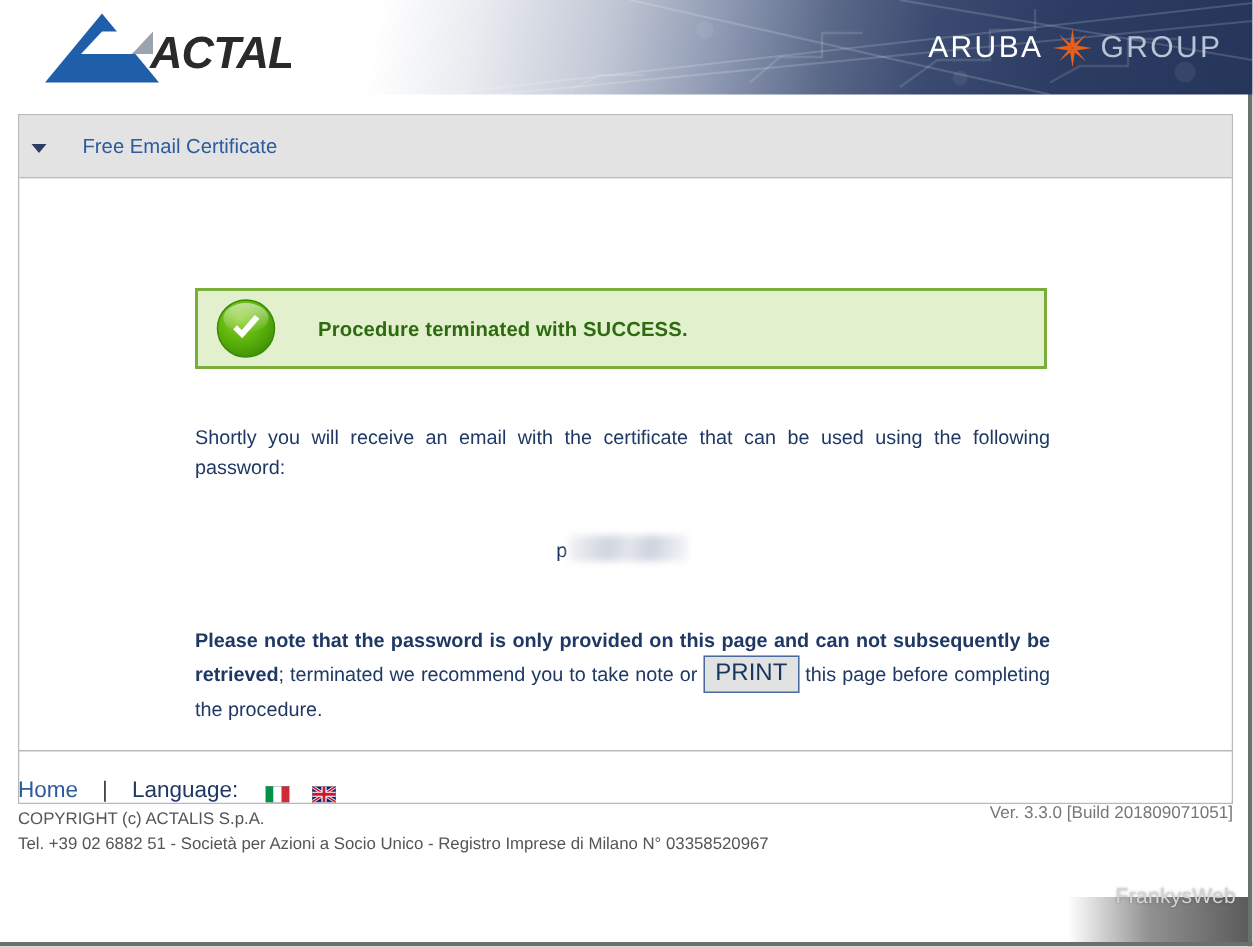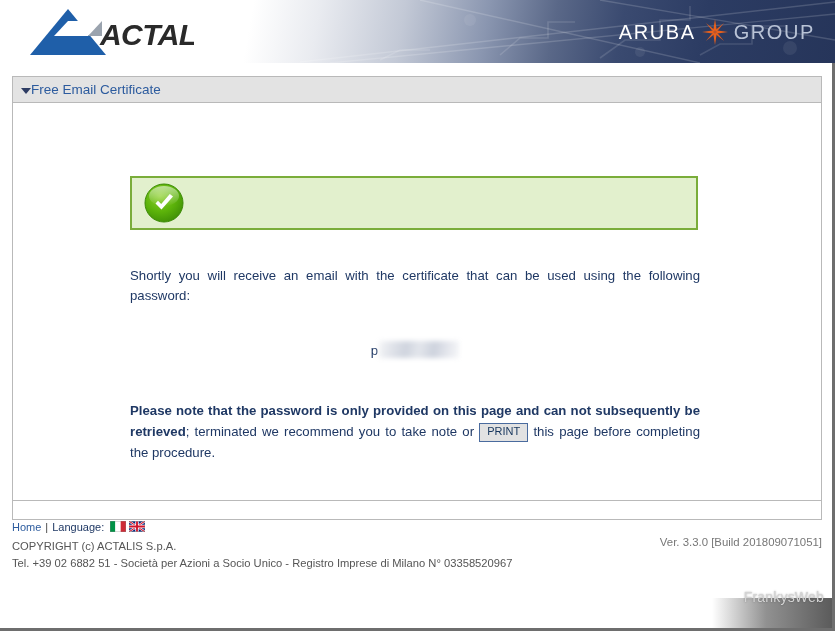--- a/index.html
+++ b/index.html
@@ -72,27 +72,27 @@
 
   
   .panel {
     position: absolute;
     left: 12px; top: 76px;
     width: 810px;
     border: 1px solid #b9b9b9;
     background: #ffffff;
   }
   .panel-title {
-    height: 26px;
+    height: 42px;
     background: #e3e3e3;
     border-bottom: 1px solid #b9b9b9;
     display: flex;
     align-items: center;
     padding-left: 8px;
-    gap: 0;
+    gap: 24px;
   }
   .tri-toggle {
     width: 0; height: 0;
     border-left: 5px solid transparent;
     border-right: 5px solid transparent;
     border-top: 6px solid #2d3c63;
     margin-top: 2px;
   }
   .panel-title-text {
     color: #2c5b9e;
@@ -170,21 +170,21 @@
     line-height: 1.6;
     text-align: justify;
   }
   .warn-text b { font-weight: bold; }
 
   .print-btn {
     display: inline-block;
     border: 1px solid #4a6b9e;
     background: #e2e2e2;
     color: #17365d;
-    font-size: 11px;
+    font-size: 16px;
     font-family: "Liberation Sans", sans-serif;
     padding: 1px 7px 2px 7px;
     line-height: 1.25;
     vertical-align: 1px;
     cursor: pointer;
   }
 
   
   .footer-sep {
     position: absolute;
@@ -195,24 +195,24 @@
   .footer-row {
     position: absolute;
     left: 12px; top: 505px;
     width: 810px;
     display: flex;
     align-items: center;
     justify-content: space-between;
   }
   .footer-left {
     display: flex;
-    align-items: flex-start;
-    font-size: 11px;
+    align-items: flex-end;
+    font-size: 15px;
     color: #2c5b9e;
-    gap: 0px;
+    gap: 12px;
   }
   .footer-left .sep { color: #444; margin: 0 4px; }
   .lang-label { color: #1f3864; margin-right: 6px; }
   .flag { width: 16px; height: 11px; display:inline-block; margin-right: 3px; }
   .flag svg { display:block; }
   .version {
     font-size: 11.4px;
     color: #777777;
     margin-top: 31px;
   }
@@ -317,20 +317,21 @@
             </radialGradient>
             <linearGradient id="gGloss" x1="0" y1="0" x2="0" y2="1">
               <stop offset="0%" stop-color="#ffffff" stop-opacity=".55"></stop>
               <stop offset="100%" stop-color="#ffffff" stop-opacity="0"></stop>
             </linearGradient>
           </defs>
           <circle cx="20" cy="20" r="19" fill="url(#gCircle)" stroke="#3b8a05" stroke-width="1"></circle>
           <ellipse cx="20" cy="13" rx="15" ry="10" fill="url(#gGloss)"></ellipse>
           <path d="M11.5 20.5 L17.5 26.5 L29 13.5 L25.8 11 L17.2 21 L14 17.8 Z" fill="#ffffff"></path>
         </svg>
+        <span class="success-text">Procedure terminated with SUCCESS.</span>
       </div>
 
       <div class="intro-text">Shortly you will receive an email with the certificate that can be used using the following password:</div>
 
       <div class="password-row">
         <span class="password-value">
           <span>p</span><span class="password-redacted"></span>
         </span>
       </div>
 

